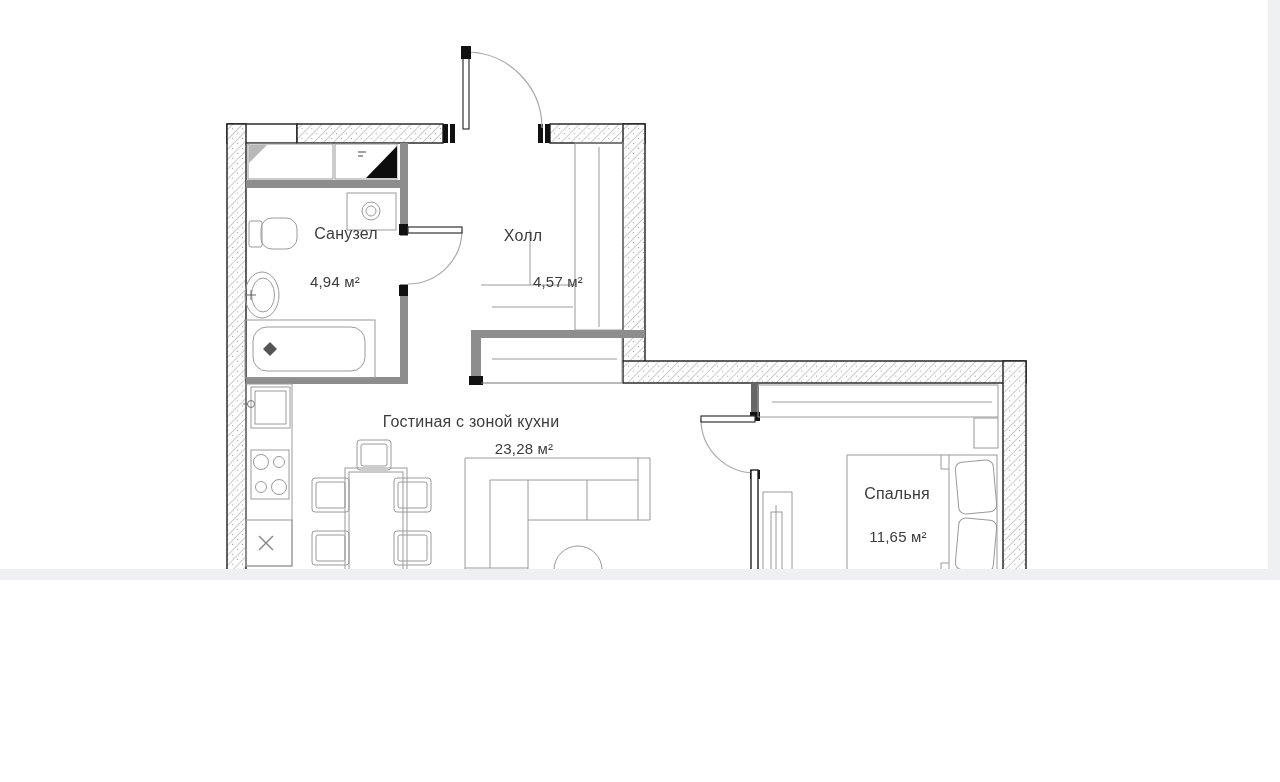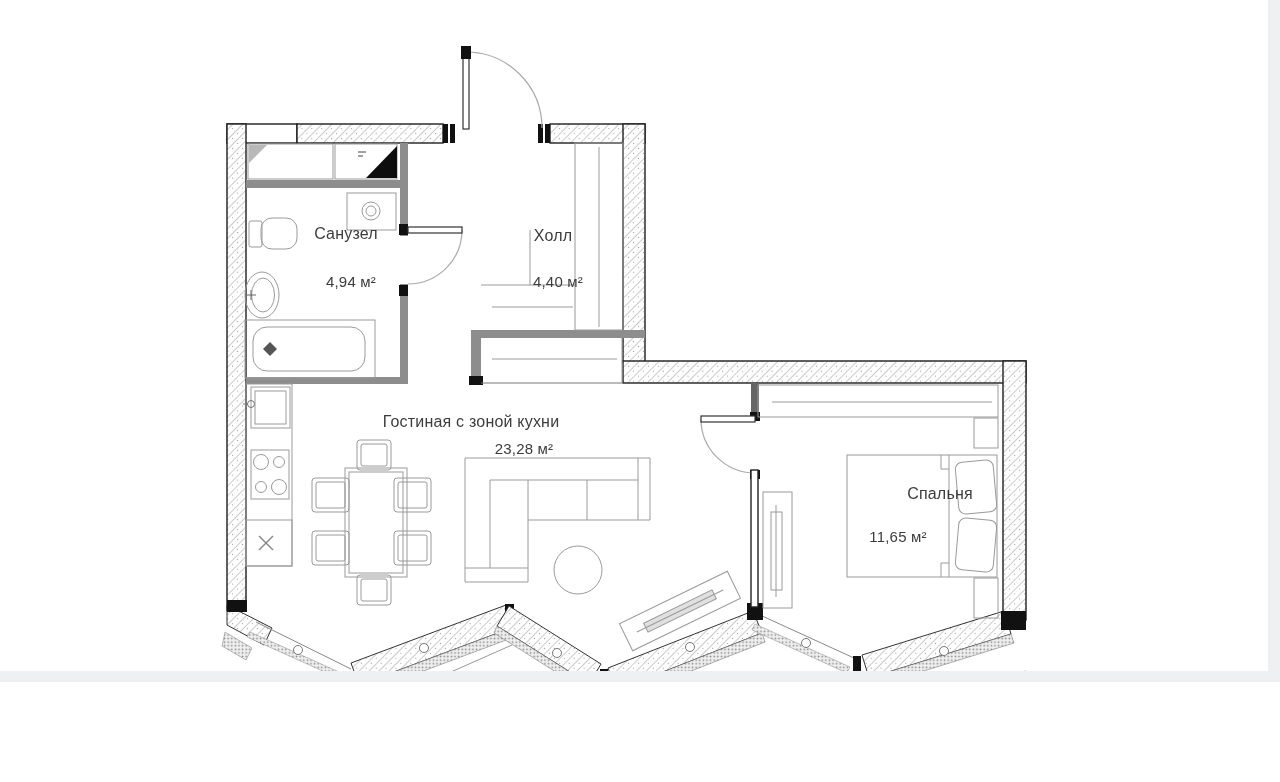--- a/index.html
+++ b/index.html
@@ -1,16 +1,16 @@
 <!DOCTYPE html>
 <html><head>
 <meta charset="utf-8">
 <style>
   html,body{margin:0;padding:0;background:#ffffff;}
-  #stage{position:relative;width:1280px;height:682px;background:#ffffff;overflow:hidden;
+  #stage{position:relative;width:1280px;height:580px;background:#ffffff;overflow:hidden;
          font-family:"Liberation Sans", sans-serif;}
   #plan-svg{position:absolute;left:0;top:0;}
   .lbl{position:absolute;transform:translate(-50%,-50%);white-space:nowrap;
        color:#3c3c3c;font-size:16px;letter-spacing:0.2px;}
   .lbl.area{font-size:15px;}
   #watermark{position:absolute;left:1057px;top:678px;transform:translate(-50%,-50%);
        font-size:42px;font-weight:bold;letter-spacing:10px;color:#d9d9d9;opacity:0.6;}
   .margin-strip{position:absolute;background:#eef0f2;}
   #strip-right{right:0;top:0;width:12px;height:782px;}
   #strip-bottom{left:0;bottom:0;width:1280px;height:11px;}
@@ -229,28 +229,28 @@
     </g>
     <g>
       <rect x="763" y="492" width="29" height="116"></rect>
       <rect x="771" y="512" width="11" height="78"></rect>
       <line x1="776" y1="505" x2="776" y2="597"></line>
     </g>
   </g>
 </svg>
 
 <div class="lbl" style="left:346px;top:234px">Санузел</div>
-<div class="lbl area" style="left:351px;top:281px">4,94 м²</div>
-
-<div class="lbl" style="left:553px;top:236px">Холл</div>
-<div class="lbl area" style="left:558px;top:281px">4,40 м²</div>
+<div class="lbl area" style="left:335px;top:281px">4,94 м²</div>
+
+<div class="lbl" style="left:523px;top:236px">Холл</div>
+<div class="lbl area" style="left:558px;top:281px">4,57 м²</div>
 
 <div class="lbl" style="left:471px;top:422px">Гостиная с зоной кухни</div>
 <div class="lbl area" style="left:524px;top:448px">23,28 м²</div>
 
-<div class="lbl" style="left:940px;top:494px">Спальня</div>
+<div class="lbl" style="left:897px;top:494px">Спальня</div>
 <div class="lbl area" style="left:898px;top:536px">11,65 м²</div>
 
 
 <div class="margin-strip" id="strip-right"></div>
 <div class="margin-strip" id="strip-bottom"></div>
 
 </div>
 
 </body></html>

